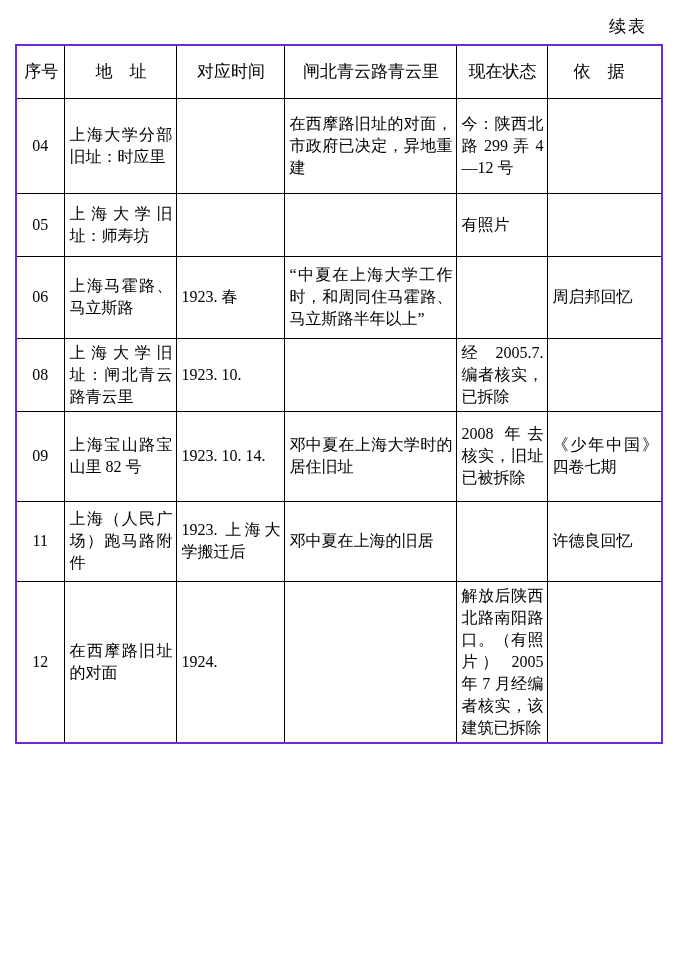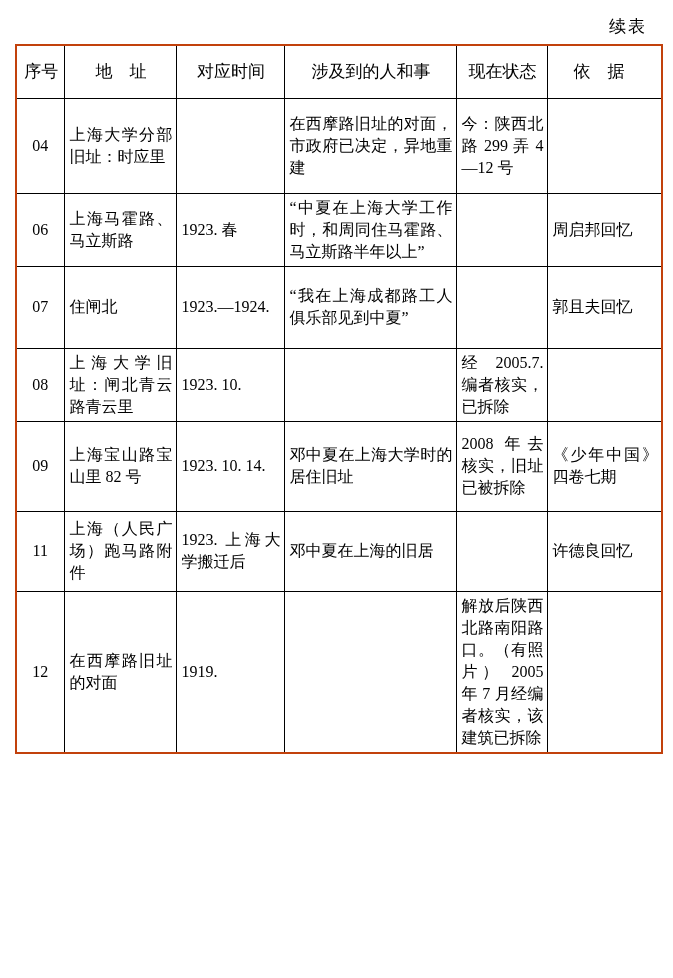--- a/index.html
+++ b/index.html
@@ -27,21 +27,21 @@
     font-size: 17px;
     letter-spacing: 2px;
     height: 20px;
     line-height: 20px;
   }
   table.doc-table {
     border-collapse: collapse;
     table-layout: fixed;
     width: 646px;
     margin: 7px 4px 0 15px;
-    border: 2px solid #c2410c;
+    border: 2px solid #6d28d9;
   }
   .doc-table th, .doc-table td {
     border: 1px solid #000000;
     font-weight: normal;
     font-size: 16px;
     line-height: 22px;
     vertical-align: middle;
     padding: 3px 3px 3px 5px;
     overflow: hidden;
     word-break: break-all;
@@ -77,49 +77,49 @@
       <col style="width:108px">
       <col style="width:172px">
       <col style="width:91px">
       <col style="width:115px">
     </colgroup>
     <thead>
       <tr>
         <th>序号</th>
         <th>地　址</th>
         <th>对应时间</th>
-        <th>涉及到的人和事</th>
+        <th>闸北青云路青云里</th>
         <th>现在状态</th>
         <th class="th-basis">依　据</th>
       </tr>
     </thead>
     <tbody>
         <tr>
     <td class="cell-no">04</td>
     <td class="cell-address">上海大学分部旧址：时应里</td>
     <td class="cell-time"></td>
     <td class="cell-events">在西摩路旧址的对面，市政府已决定，异地重建</td>
     <td class="cell-status">今：陕西北路 299 弄 4—12 号</td>
     <td class="cell-basis"></td>
   </tr>
         <tr>
+    <td class="cell-no">05</td>
+    <td class="cell-address">上海大学旧址：师寿坊</td>
+    <td class="cell-time"></td>
+    <td class="cell-events"></td>
+    <td class="cell-status">有照片</td>
+    <td class="cell-basis"></td>
+  </tr>
+        <tr>
     <td class="cell-no">06</td>
     <td class="cell-address">上海马霍路、马立斯路</td>
     <td class="cell-time">1923. 春</td>
     <td class="cell-events">“中夏在上海大学工作时，和周同住马霍路、马立斯路半年以上”</td>
     <td class="cell-status"></td>
     <td class="cell-basis">周启邦回忆</td>
-  </tr>
-        <tr>
-    <td class="cell-no">07</td>
-    <td class="cell-address">住闸北</td>
-    <td class="cell-time">1923.—1924.</td>
-    <td class="cell-events">“我在上海成都路工人俱乐部见到中夏”</td>
-    <td class="cell-status"></td>
-    <td class="cell-basis">郭且夫回忆</td>
   </tr>
         <tr>
     <td class="cell-no">08</td>
     <td class="cell-address">上海大学旧址：闸北青云路青云里</td>
     <td class="cell-time">1923. 10.</td>
     <td class="cell-events"></td>
     <td class="cell-status">经 2005.7. 编者核实，已拆除</td>
     <td class="cell-basis"></td>
   </tr>
         <tr>
@@ -134,21 +134,21 @@
     <td class="cell-no">11</td>
     <td class="cell-address">上海（人民广场）跑马路附件</td>
     <td class="cell-time">1923. 上海大学搬迁后</td>
     <td class="cell-events">邓中夏在上海的旧居</td>
     <td class="cell-status"></td>
     <td class="cell-basis">许德良回忆</td>
   </tr>
         <tr>
     <td class="cell-no">12</td>
     <td class="cell-address">在西摩路旧址的对面</td>
-    <td class="cell-time">1919.</td>
+    <td class="cell-time">1924.</td>
     <td class="cell-events"></td>
     <td class="cell-status">解放后陕西北路南阳路口。（有照片） 2005 年 7 月经编者核实，该建筑已拆除</td>
     <td class="cell-basis"></td>
   </tr>
       </tbody>
   </table>
 
 </div>
 
 </body></html>

